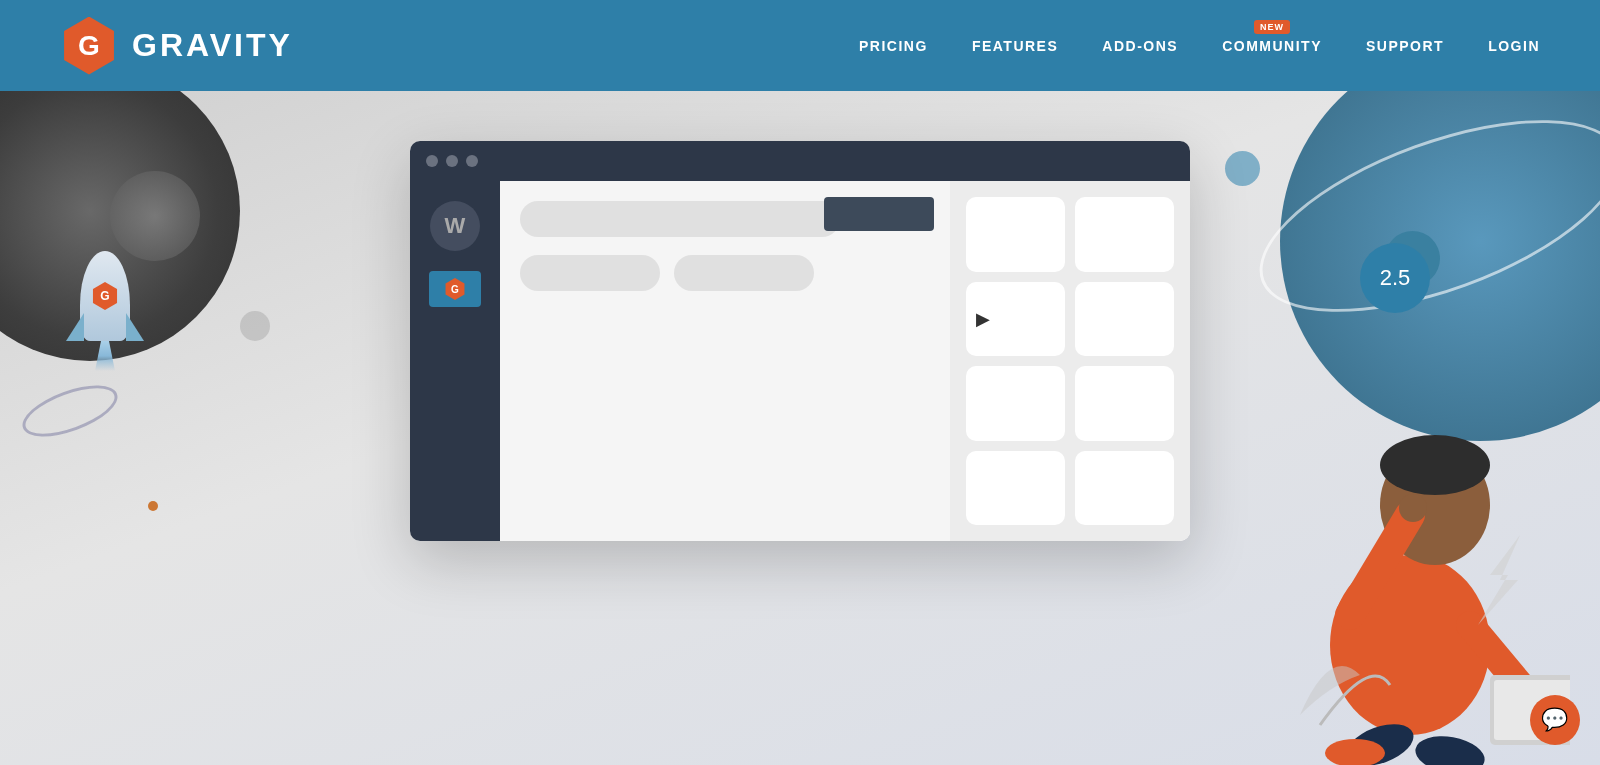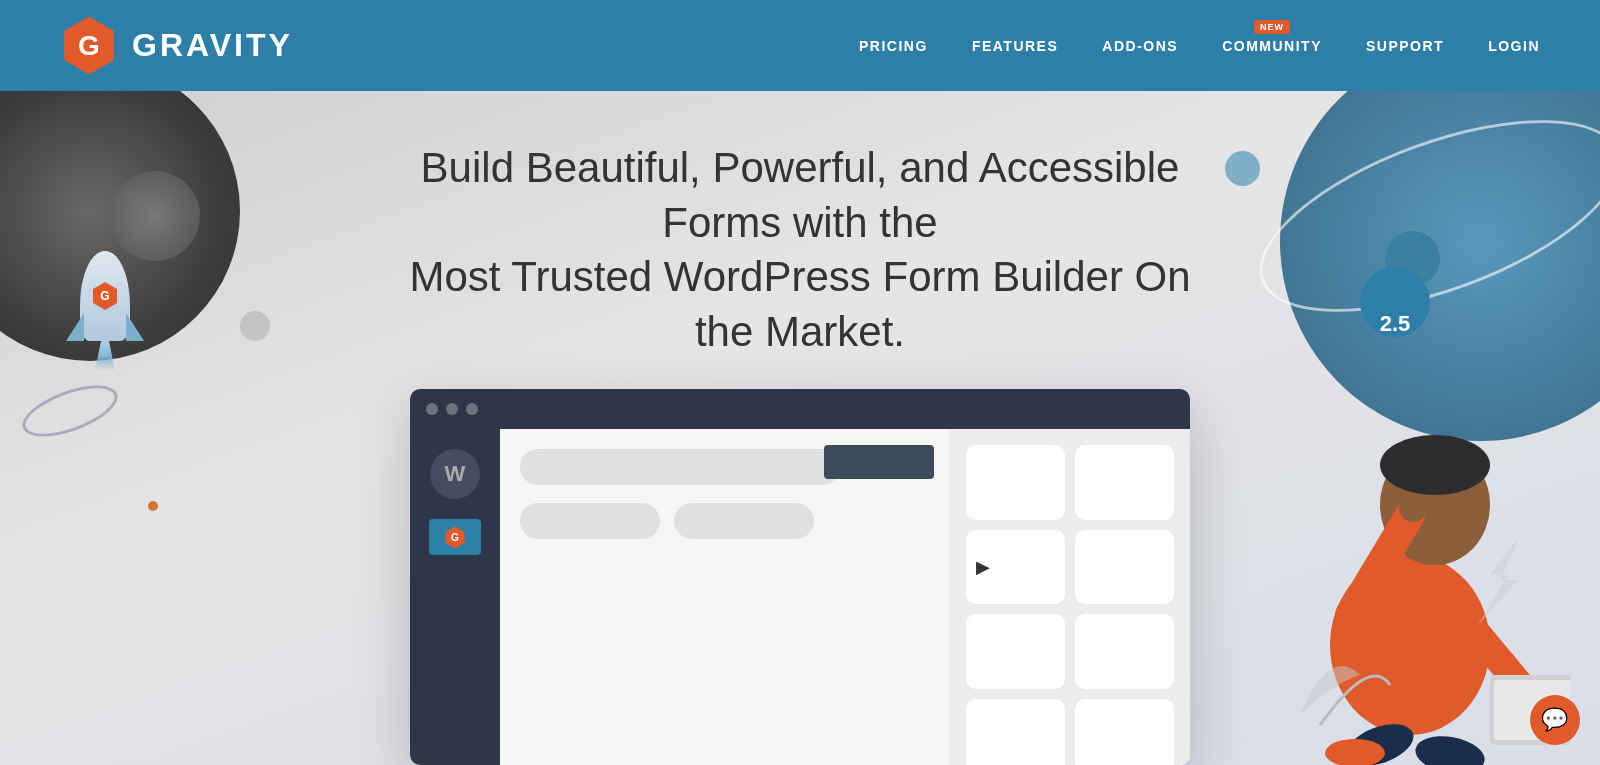--- a/index.html
+++ b/index.html
@@ -371,31 +371,31 @@
     }
     .cursor-icon {
       font-size: 18px;
       color: #333;
     }
 
     
     .version-badge {
       position: absolute;
       right: 170px;
-      top: 176px;
+      top: 152px;
       width: 70px;
       height: 70px;
       background: #2e7fa8;
       border-radius: 50%;
       display: flex;
-      align-items: flex-end;
+      align-items: center;
       justify-content: center;
       color: white;
       font-size: 22px;
-      font-weight: 700;
+      font-weight: 400;
       z-index: 20;
     }
 
     
     .person-illustration {
       position: absolute;
       right: 30px;
       bottom: 0;
       width: 320px;
       height: 400px;
@@ -457,26 +457,20 @@
     <div class="rocket-body">
       <div class="rocket-hex">G</div>
       <div class="rocket-fin-left"></div>
       <div class="rocket-fin-right"></div>
     </div>
     <div class="rocket-flame"></div>
   </div>
   <div class="rocket-planet-ring"></div>
   <div class="rocket-dot"></div>
 
-  <div class="hero-text">
-    <h1 class="hero-title">
-      <span>Build Beautiful, Powerful, and Accessible Forms with the</span><br>
-      <span>Most Trusted WordPress Form Builder On the Market.</span>
-    </h1>
-  </div>
 
   <div class="browser-mockup">
     <div class="browser-titlebar">
       <div class="browser-dot"></div>
       <div class="browser-dot"></div>
       <div class="browser-dot"></div>
     </div>
     <div class="browser-content">
       <div class="browser-sidebar">
         <div class="wp-icon">W</div>

